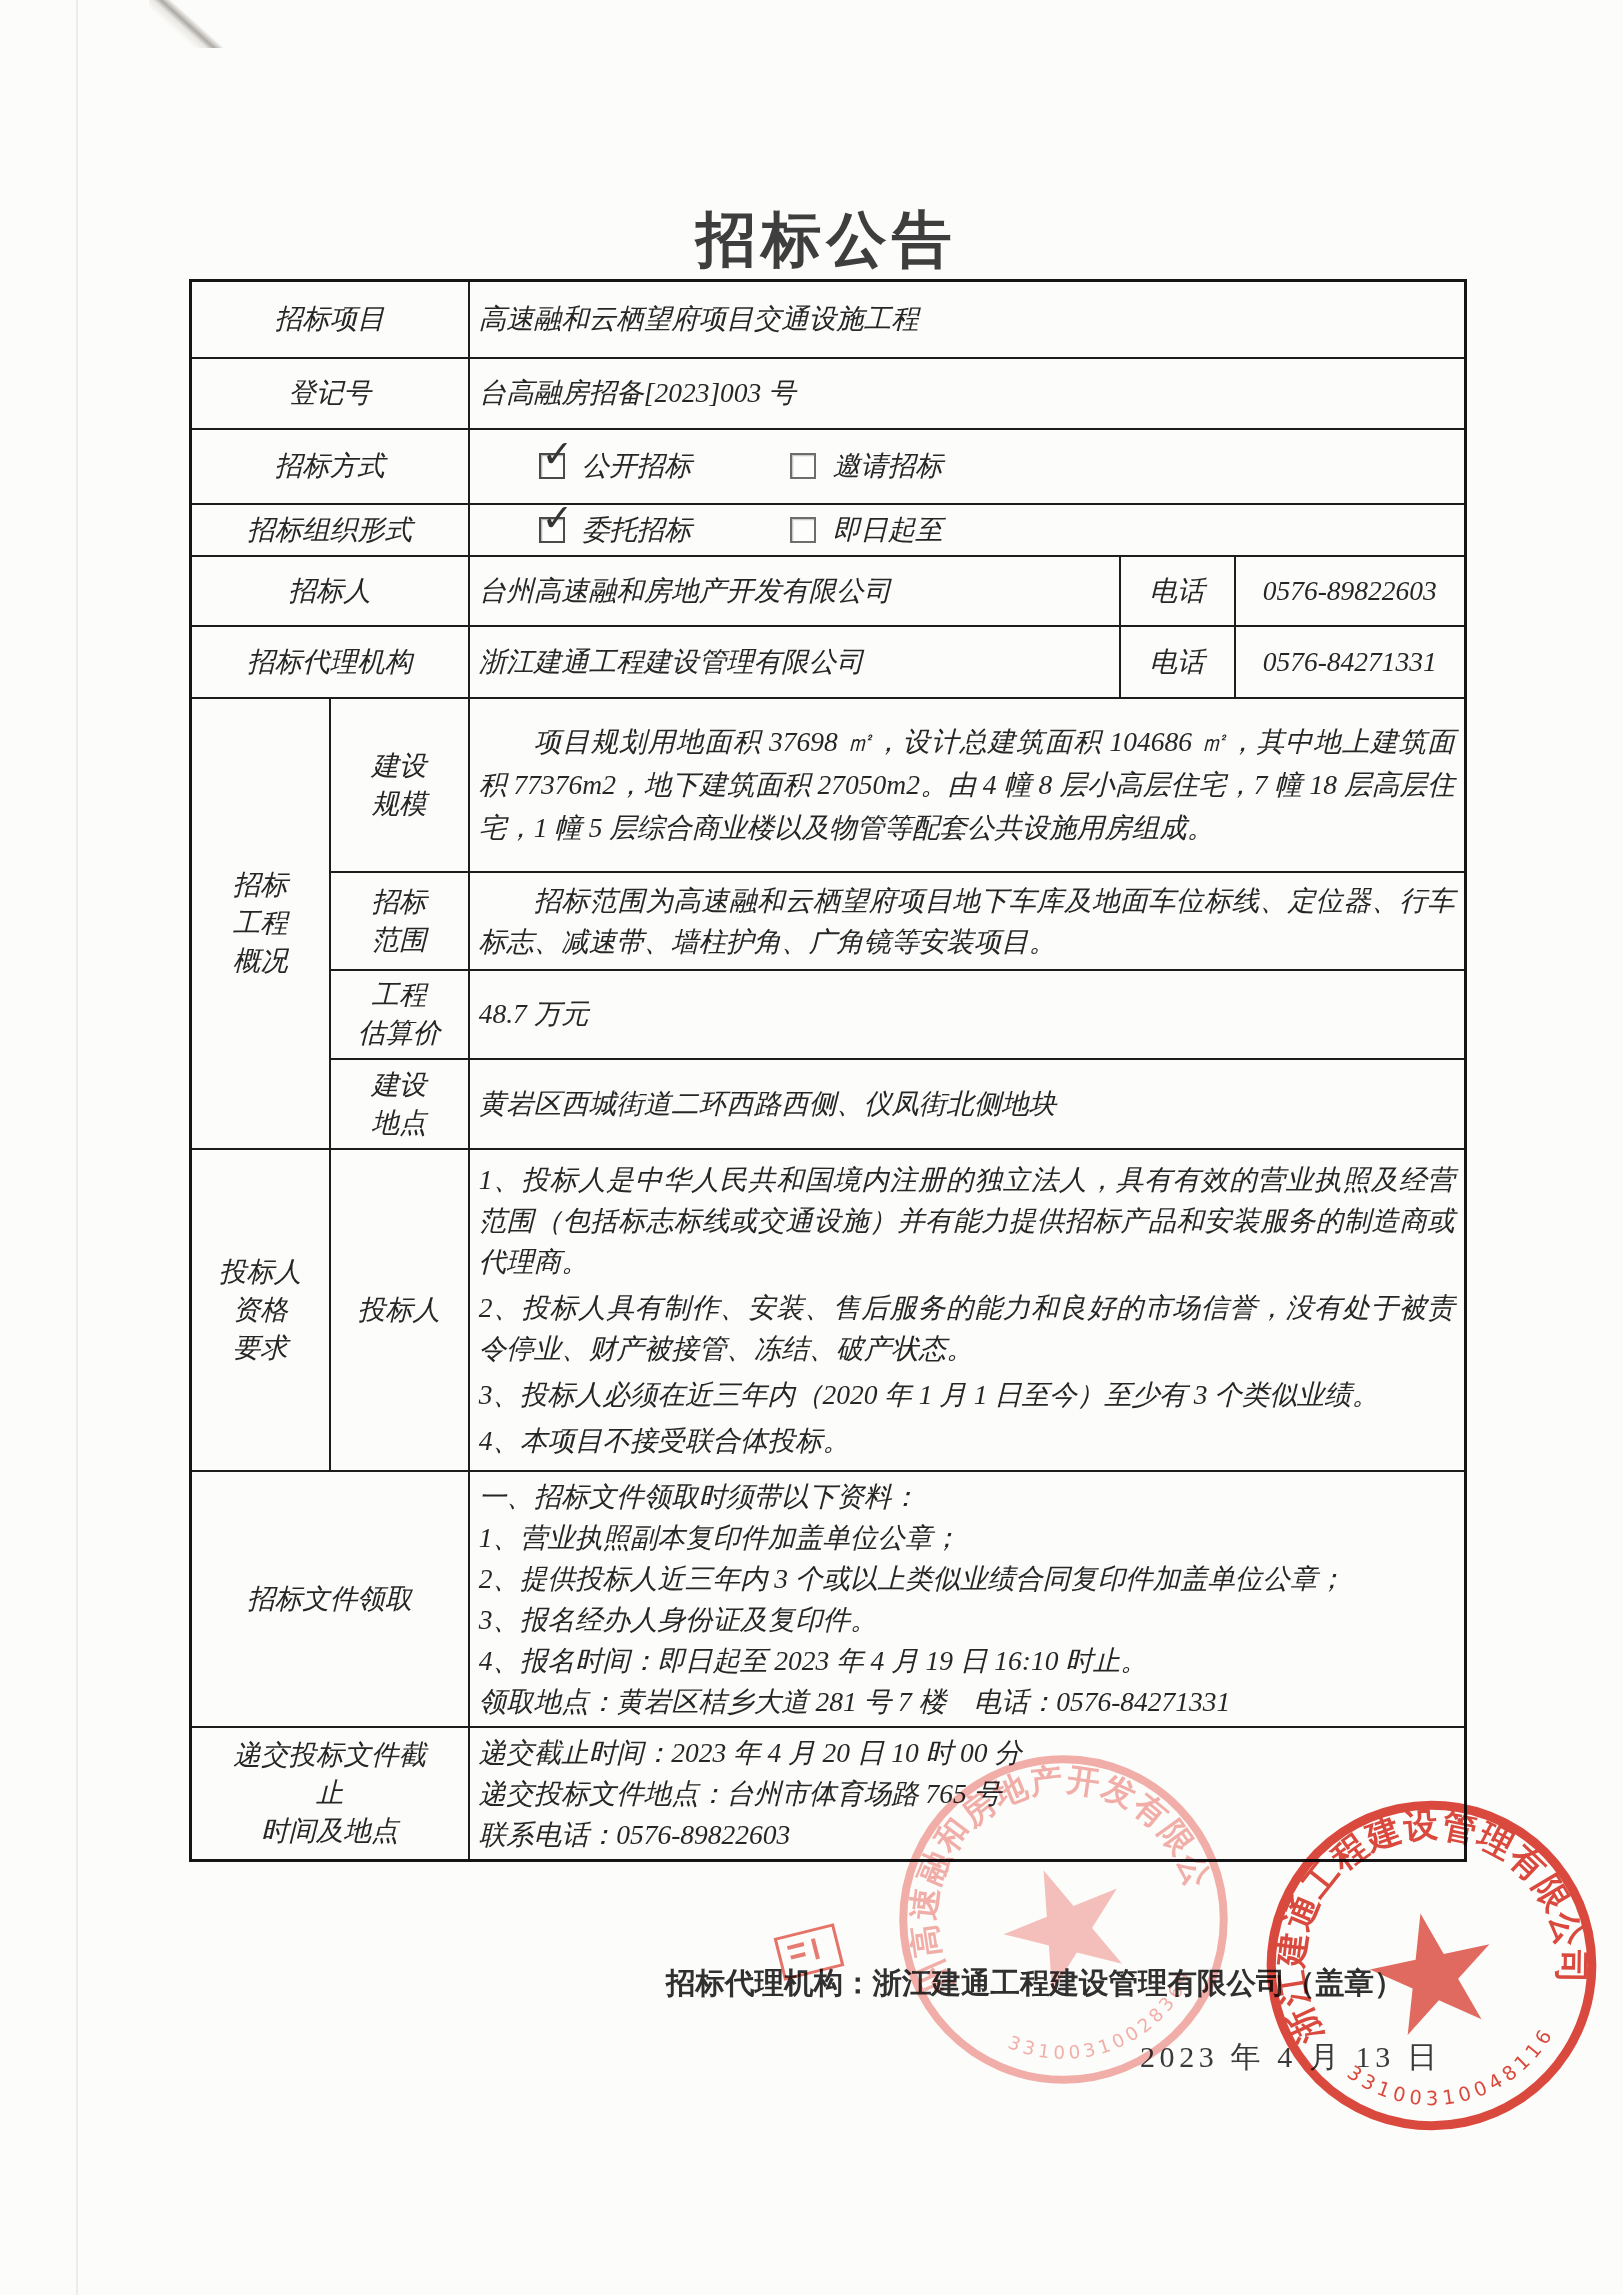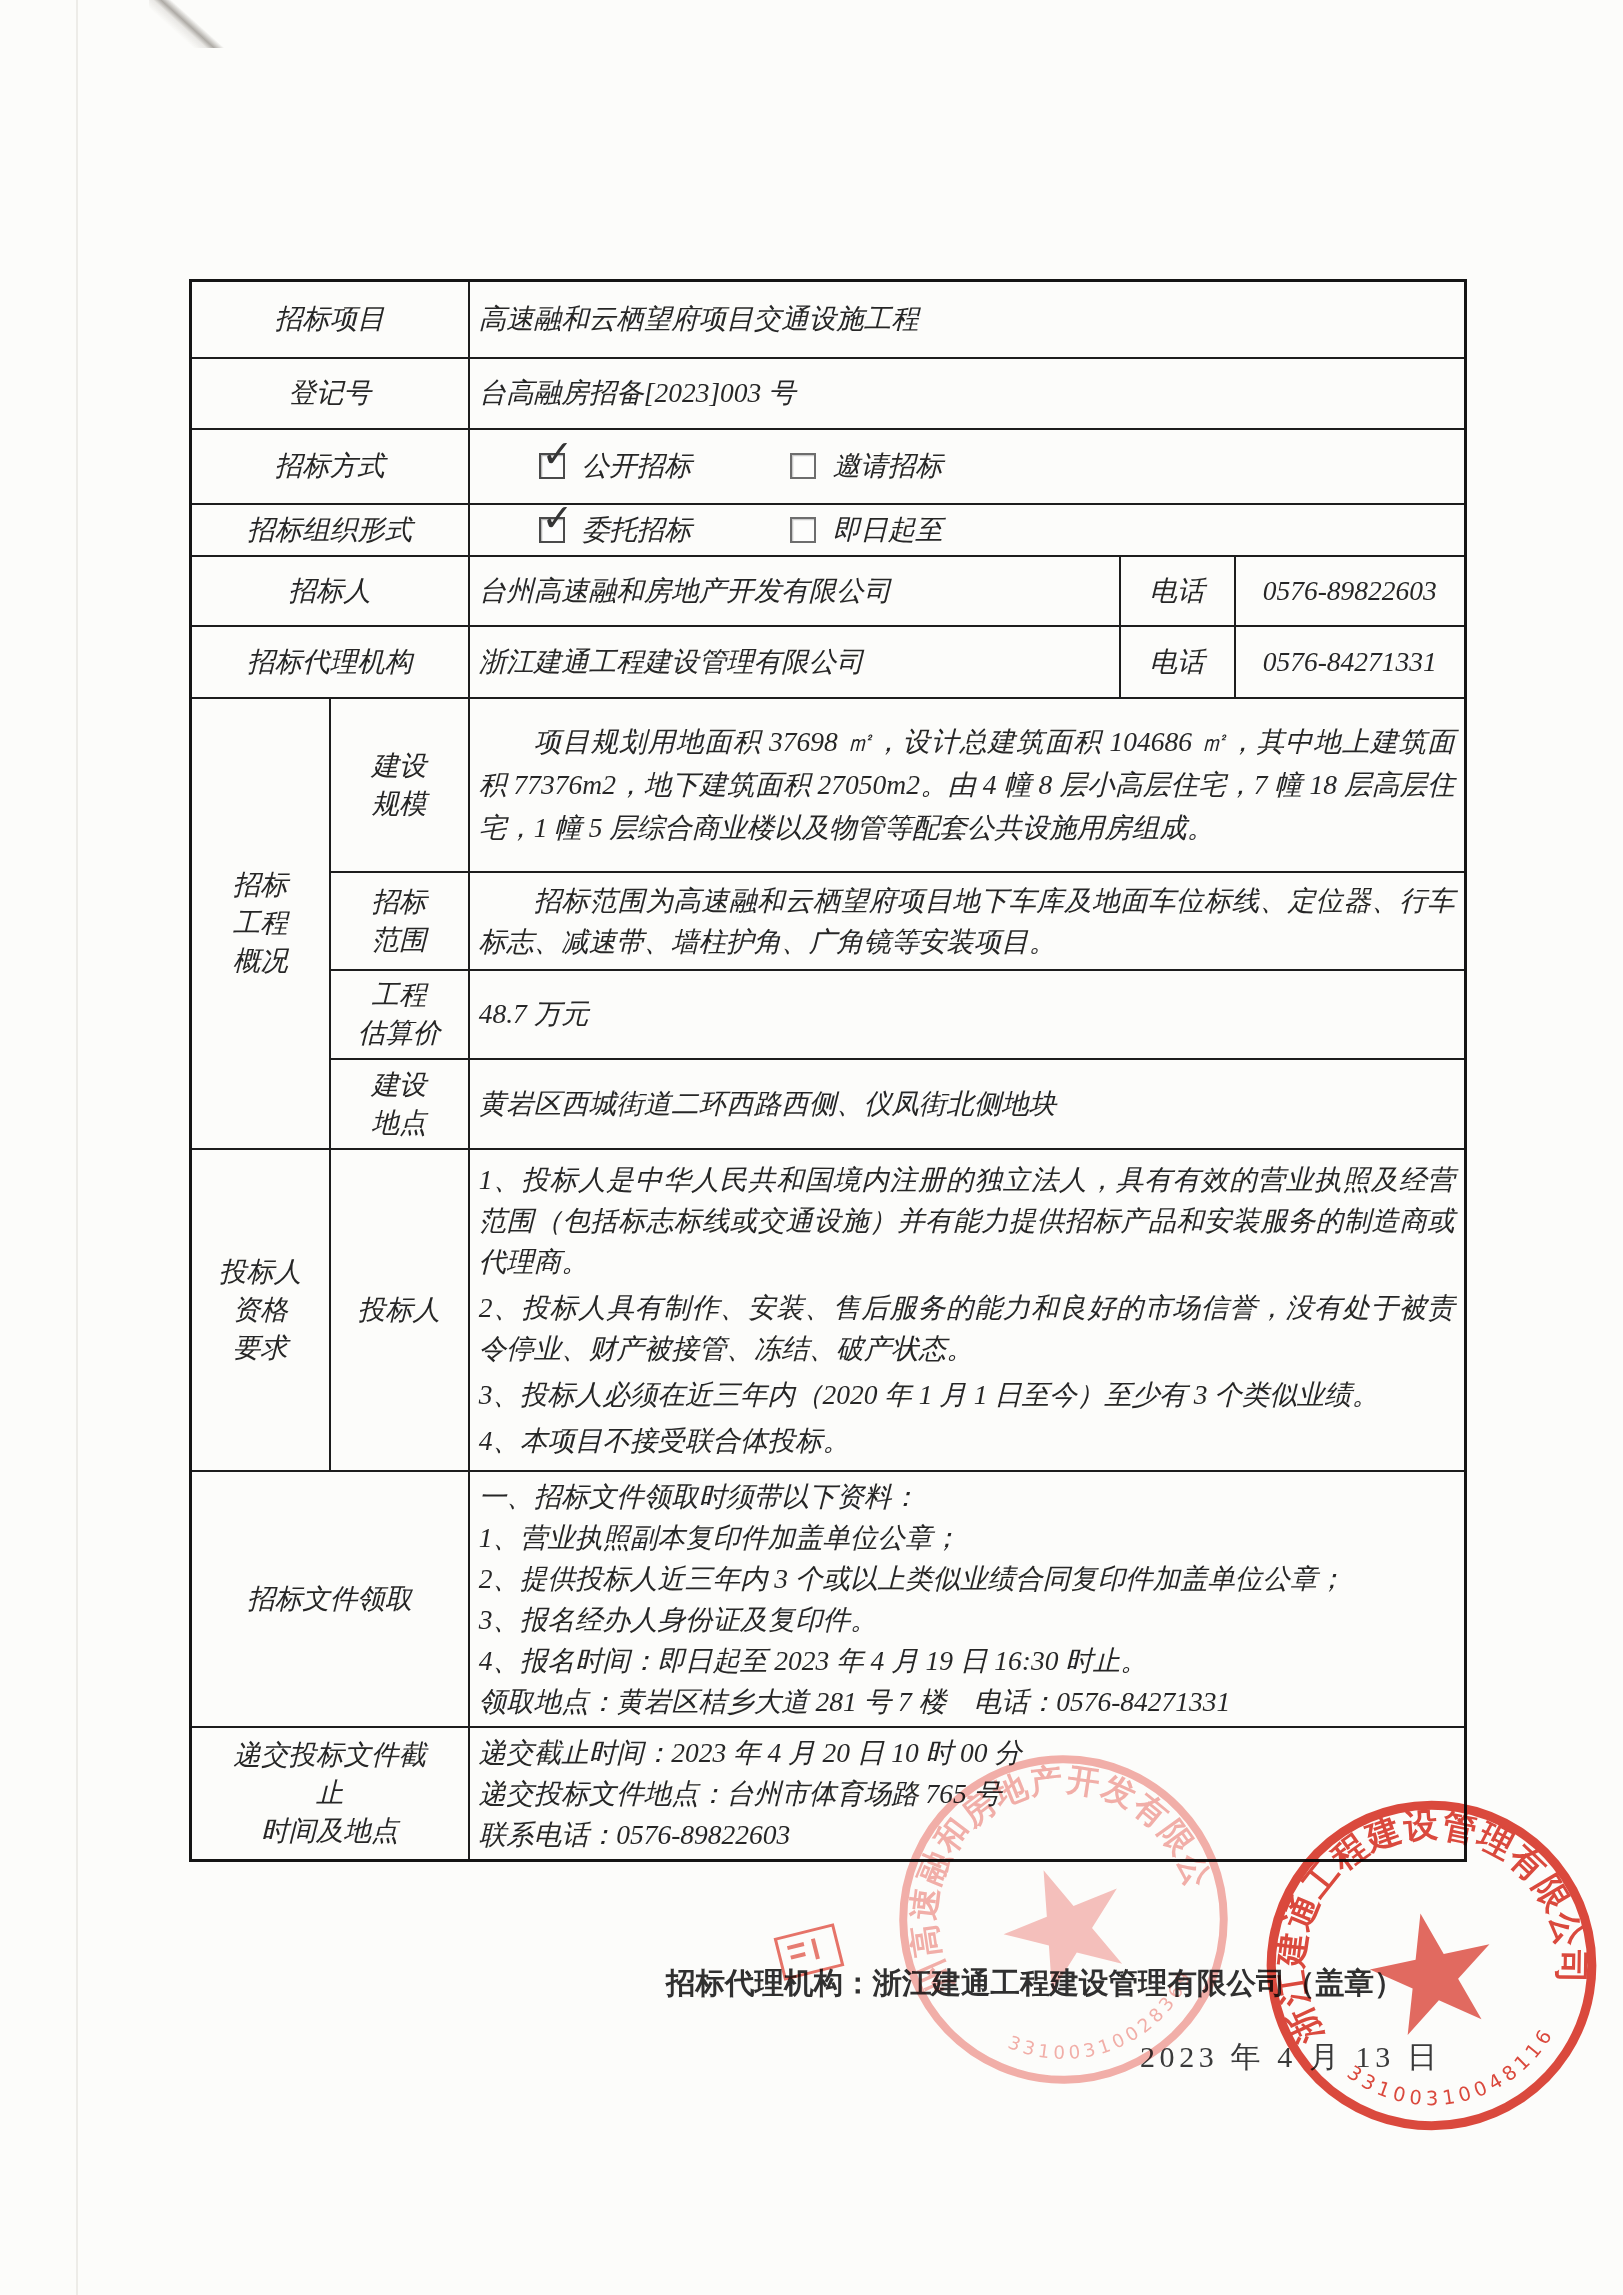--- a/index.html
+++ b/index.html
@@ -92,20 +92,21 @@
   .small-seal i.m3{left:33px;top:6.5px;width:3.9px;height:21px;}
 </style>
 </head>
 <body>
 
 <div class="page">
 
   <div class="corner-fold"></div>
   <div class="edge-streak"></div>
 
+  <div class="doc-title">招标公告</div>
 
   <table class="main">
     <colgroup>
       <col style="width:139px">
         <col style="width:139px">
         <col style="width:651px">
       <col style="width:115px">
         <col style="width:231px">
     </colgroup>
 
@@ -208,21 +209,21 @@
       </td>
     </tr>
 
     <tr style="height:247px">
       <td class="lbl" colspan="2">招标文件领取</td>
       <td class="content" colspan="3">
         <div class="line62">一、招标文件领取时须带以下资料：</div>
         <div class="line62">1、营业执照副本复印件加盖单位公章；</div>
         <div class="line62">2、提供投标人近三年内 3 个或以上类似业绩合同复印件加盖单位公章；</div>
         <div class="line62">3、报名经办人身份证及复印件。</div>
-        <div class="line62">4、报名时间：即日起至 2023 年 4 月 19 日 16:30 时止。</div>
+        <div class="line62">4、报名时间：即日起至 2023 年 4 月 19 日 16:10 时止。</div>
         <div class="line62">领取地点：黄岩区桔乡大道 281 号 7 楼　电话：0576-84271331</div>
       </td>
     </tr>
 
     <tr style="height:128px">
       <td class="lbl narrowwrap" colspan="2">递交投标文件截止
 时间及地点</td>
       <td class="content" colspan="3">
         <div class="line62">递交截止时间：2023 年 4 月 20  日 10 时 00 分</div>
         <div class="line62">递交投标文件地点：台州市体育场路 765 号</div>

